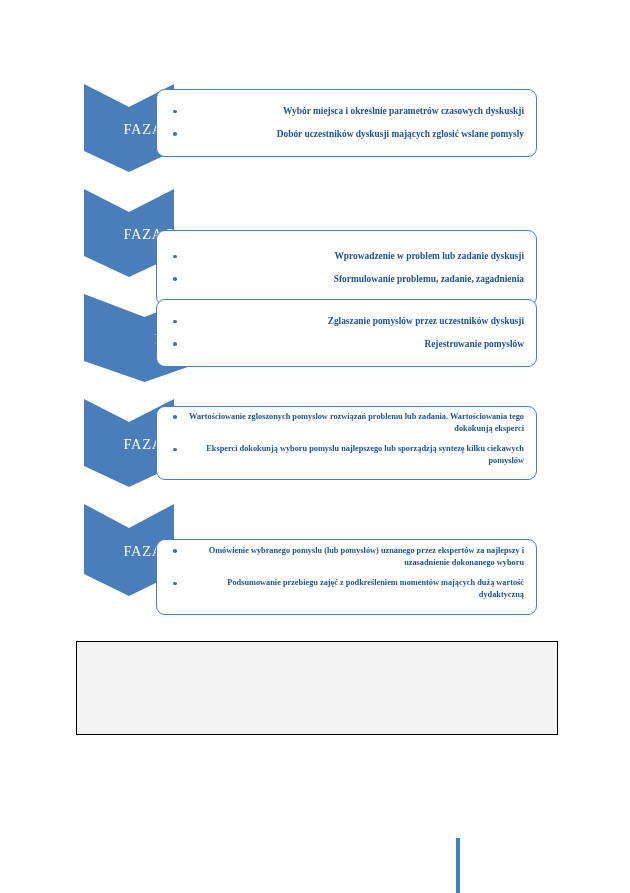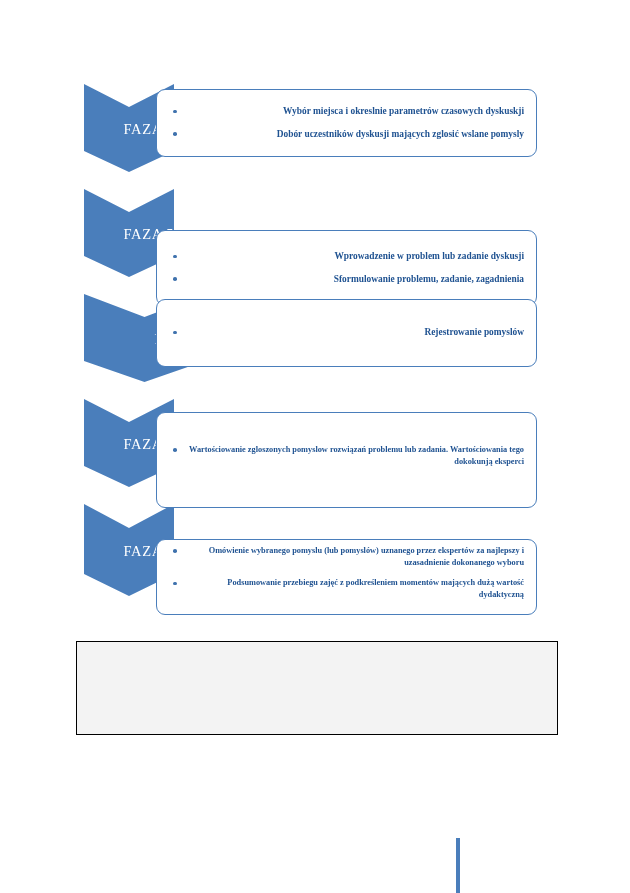--- a/index.html
+++ b/index.html
@@ -148,32 +148,34 @@
       </ul>
     </div>
   </div>
 
   <div class="phase-row" style="top:294px;height:88px;">
     <div class="chevron" style="height:88px;padding-left:31px;">
       <span class="chevron-label">FAZA 2</span>
     </div>
     <div class="card" style="top:5px;height:68px;">
       <ul class="bullets">
+        <li><span class="dot"></span><span>Zglaszanie pomyslów przez uczestników dyskusji</span></li>
         <li><span class="dot"></span><span>Rejestrowanie pomyslów</span></li>
       </ul>
     </div>
   </div>
 
   <div class="phase-row dense" style="top:399px;height:88px;">
     <div class="chevron" style="height:88px;">
       <span class="chevron-label">FAZA 6</span>
     </div>
-    <div class="card" style="top:13px;height:96px;">
+    <div class="card" style="top:7px;height:74px;">
       <ul class="bullets">
         <li><span class="dot"></span><span>Wartościowanie zgloszonych pomyslow rozwiązań problemu lub zadania. Wartościowania tego dokokunją eksperci</span></li>
+        <li><span class="dot"></span><span>Eksperci dokokunją wyboru pomyslu najlepszego lub sporządzją syntezę kilku ciekawych pomyslów</span></li>
       </ul>
     </div>
   </div>
 
   <div class="phase-row dense" style="top:504px;height:92px;">
     <div class="chevron" style="height:92px;">
       <span class="chevron-label">FAZA 9</span>
     </div>
     <div class="card" style="top:3px;height:76px;margin-top:32px;">
       <ul class="bullets">

